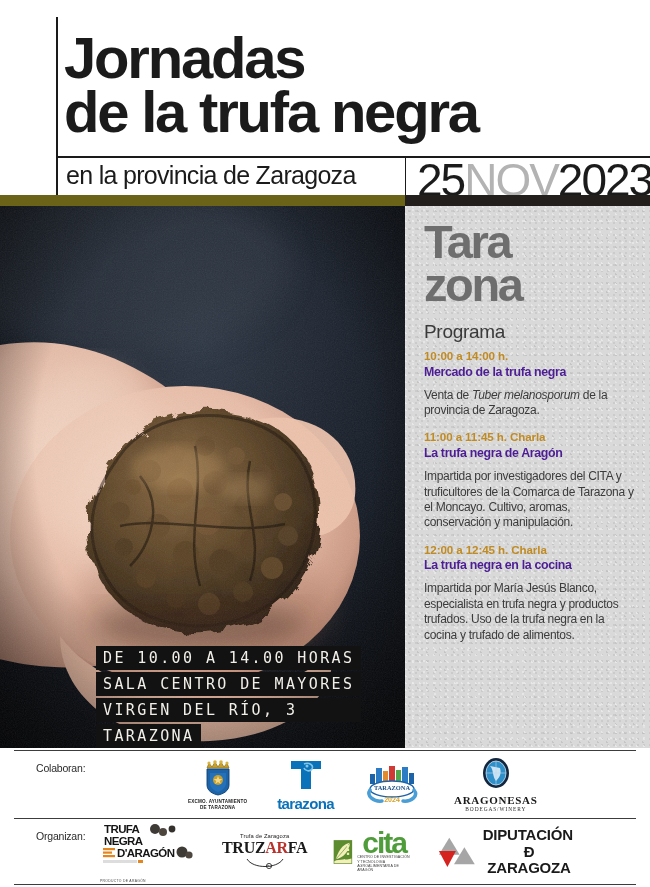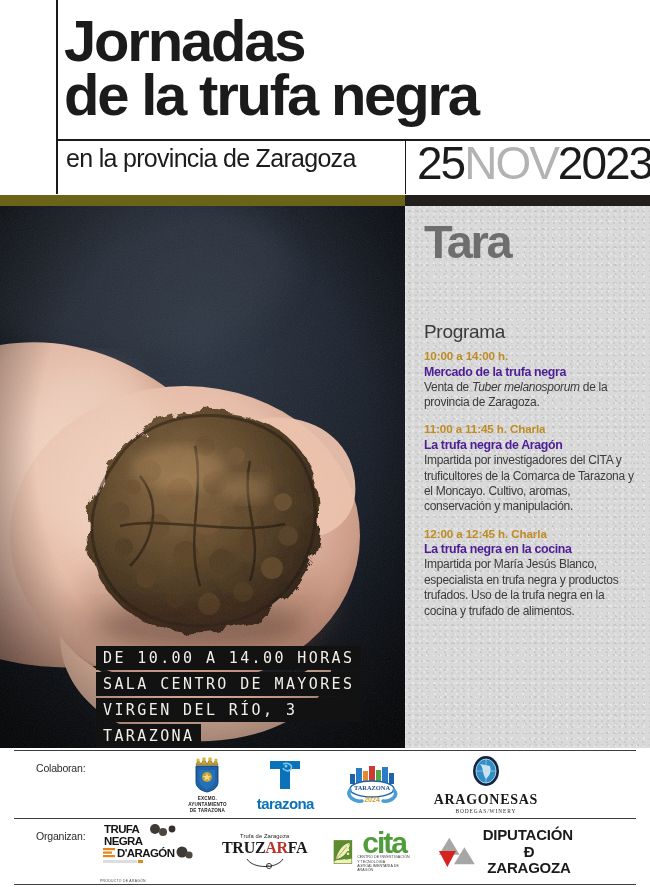--- a/index.html
+++ b/index.html
@@ -5,21 +5,21 @@
   html,body{margin:0;padding:0;}
   body{
     width:650px;height:887px;
     background:#ffffff;
     font-family:"Liberation Sans","DejaVu Sans",sans-serif;
     overflow:hidden;
   }
   .poster{position:relative;width:650px;height:887px;background:#fff;overflow:hidden;}
 
   
-  .header{position:absolute;left:0;top:0;width:650px;height:194px;background:#fff;}
+  .header{position:absolute;left:0;top:17px;width:650px;height:194px;background:#fff;}
   .hdr-vline{position:absolute;left:56px;top:0;width:1.5px;height:194px;background:#1a1a1a;}
   .title-block{position:absolute;left:64px;top:14px;width:575px;}
   .title-l1,.title-l2{
     font-weight:bold;color:#1b1b1b;
     letter-spacing:-2.2px;line-height:0.93;
     font-stretch:condensed;
     white-space:nowrap;
   }
   .title-l1{font-size:58px;}
   .title-l2{font-size:58px;}
@@ -80,41 +80,42 @@
     font-size:11.6px;font-weight:bold;color:#c08b23;
     letter-spacing:-0.1px;line-height:1.35;
   }
   .ev-title{
     font-size:12.4px;font-weight:bold;color:#4c1d95;
     letter-spacing:-0.35px;line-height:1.3;
   }
   .ev-desc{
     font-size:12px;color:#3b3b3b;letter-spacing:-0.3px;
     line-height:1.28;
+    margin-top:8px;
   }
   .ev-desc i{font-style:italic;}
 
   
   .footer{position:absolute;left:0;top:748px;width:538px;height:139px;background:#fff;}
   .frule{position:absolute;left:14px;width:622px;height:1px;background:#3c3c3c;}
   .frule.r1{top:2px;}
   .frule.r2{top:70px;}
   .frule.r3{top:136px;}
   .flabel{
     position:absolute;font-size:10.5px;color:#2b2b2b;letter-spacing:-0.2px;
   }
   .flabel.l1{left:36px;top:14px;}
   .flabel.l2{left:36px;top:82px;}
   .logorow{position:absolute;display:flex;align-items:center;}
   .logorow.r-colab{left:188px;top:6px;height:62px;gap:30px;}
   .logorow.r-org{left:100px;top:74px;height:60px;gap:26px;}
   .logo{display:flex;flex-direction:column;align-items:center;justify-content:center;}
   .logo-cap{font-size:4.6px;letter-spacing:.2px;color:#1a1a1a;text-align:center;line-height:1.25;margin-top:2px;font-weight:bold;}
   .tz-word{font-size:15px;font-weight:bold;color:#0a72b8;letter-spacing:-0.6px;margin-top:1px;}
-  .arg-word{font-size:14px;font-weight:bold;color:#1a1a1a;letter-spacing:.7px;font-family:"Liberation Serif",serif;}
+  .arg-word{font-size:11px;font-weight:bold;color:#1a1a1a;letter-spacing:.7px;font-family:"Liberation Serif",serif;}
   .arg-sub{font-size:5.4px;letter-spacing:.9px;color:#2b2b2b;font-family:"Liberation Serif",serif;}
   .truz-top{font-size:5.8px;color:#1a1a1a;letter-spacing:.1px;}
   .truz-word{font-size:16px;font-weight:bold;font-family:"Liberation Serif",serif;color:#1a1a1a;letter-spacing:-0.3px;}
   .truz-word .r{color:#b8322b;}
   .cita-word{font-size:30px;font-weight:bold;color:#4f9c3a;letter-spacing:-2px;line-height:.8;}
   .cita-sub{font-size:3.6px;color:#3a3a3a;letter-spacing:.1px;line-height:1.25;text-align:left;}
   .dip-word{font-size:15px;font-weight:bold;color:#1a1a1a;letter-spacing:-0.2px;line-height:1.12;text-align:center;}
   .tn-sub{font-size:3.4px;letter-spacing:.3px;color:#444;margin-top:2px;}
 </style>
 </head>
@@ -247,20 +248,21 @@
     <div class="infoline w">SALA CENTRO DE MAYORES</div>
     <div class="infoline w">VIRGEN DEL RÍO, 3</div>
     <div class="infoline">TARAZONA</div>
   </div>
 
   <div class="panel">
     <div class="panel-noise"></div>
 
     <div class="brand">
       <div class="brand-l1">Tara</div>
+      <div class="brand-l2">zona</div>
     </div>
 
     <div class="programa">Programa</div>
 
     <div class="prog-list">
 
       <div class="ev">
         <div class="ev-time">10:00 a 14:00 h.</div>
         <div class="ev-title">Mercado de la trufa negra</div>
         <div class="ev-desc"><span>Venta de </span><i>Tuber melanosporum</i><span> de la provincia de Zaragoza.</span></div>

